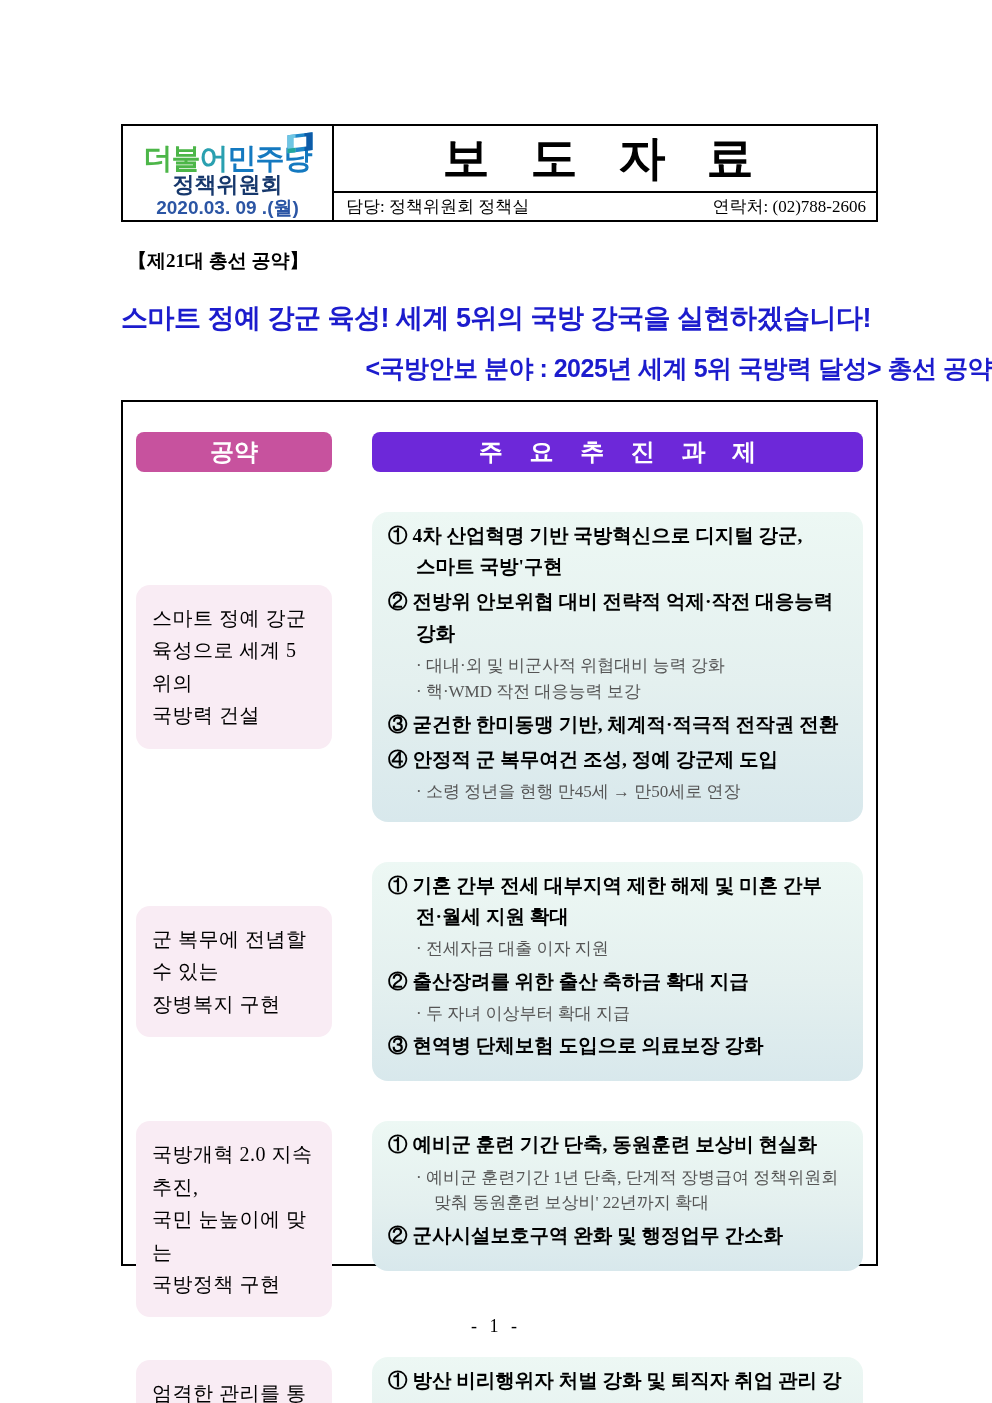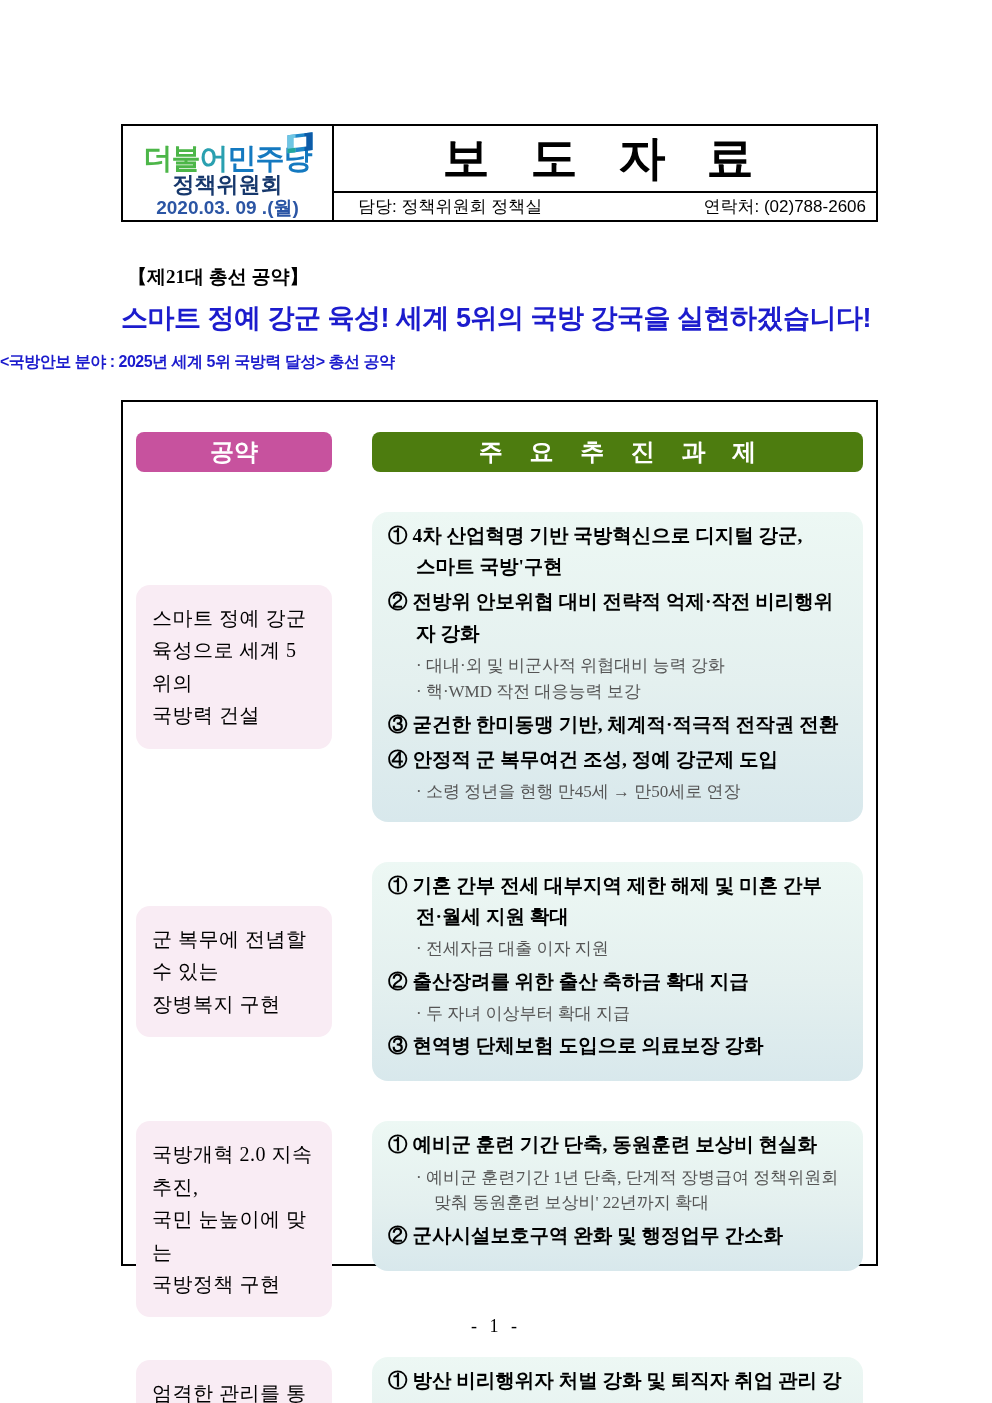--- a/index.html
+++ b/index.html
@@ -30,59 +30,59 @@
   .header-right { flex: 1; display: flex; flex-direction: column; }
   .doc-type {
     flex: 1; display: flex; align-items: center; justify-content: center;
     font-family: "Liberation Sans", sans-serif;
     font-size: 47px; font-weight: bold; color: #000;
     letter-spacing: 14px; padding-left: 0;
   }
   .contact-row {
     height: 29px; border-top: 2px solid #000;
     display: flex; align-items: center; justify-content: space-between;
-    font-family: Liberation Sans, sans-serif;
-    font-size: 17px; padding: 0 10px 0 24px;
+    font-family: Liberation Serif, serif;
+    font-size: 17px; padding: 0 10px 0 12px;
   }
 
   
   .section-tag {
-    position: absolute; left: 128px; top: 264px;
+    position: absolute; left: 128px; top: 248px;
     font-size: 19px; font-weight: bold; color: #000;
     font-family: "Liberation Serif", serif;
   }
   .main-title {
     position: absolute; left: 0; top: 300px; width: 100%;
     text-align: center; font-family: "Liberation Sans", sans-serif;
     font-size: 27px; font-weight: bold; color: #1c1ccd; letter-spacing: -0.5px;
   }
   .sub-title {
     position: absolute; left: 0; top: 352px; width: 100%;
-    text-align: left; font-family: "Liberation Sans", sans-serif;
-    font-size: 16px; font-weight: bold; color: #1c1ccd; letter-spacing: -0.5px;
+    text-align: right; font-family: "Liberation Sans", sans-serif;
+    font-size: 25px; font-weight: bold; color: #1c1ccd; letter-spacing: -0.5px;
   }
 
   
   .pledge-box {
     position: absolute; left: 121px; top: 400px; width: 757px; height: 866px;
     border: 2px solid #000; background: #fff;
     padding: 30px 13px 0 13px;
   }
   .ptable {
     display: grid; grid-template-columns: 196px 1fr;
     column-gap: 17px; row-gap: 14px; align-items: stretch; gap: 40px;
   }
   .col-header {
     height: 40px; border-radius: 8px;
     display: flex; align-items: center; justify-content: center;
     color: #fff; font-family: "Liberation Sans", sans-serif;
     font-size: 24px; font-weight: bold;
   }
   .col-header.pink { background: #c7529e; }
-  .col-header.blue { background: #4d7c0f; letter-spacing: 10px; padding-left: 10px; }
+  .col-header.blue { background: #6d28d9; letter-spacing: 10px; padding-left: 10px; }
   .pcell-left { display: flex; align-items: center; }
   .pledge-pill {
     width: 100%; background: #f9ecf4; border-radius: 14px;
     padding: 17px 16px; text-align: left;
     font-size: 20px; color: #000; line-height: 1.62;
     white-space: pre-line; letter-spacing: 0.5px;
   }
   .task-card {
     background: linear-gradient(180deg, #edf8f4 0%, #e4f0ef 55%, #d8e8ec 100%);
     border-radius: 16px; padding: 4px 14px 16px 16px;
@@ -145,21 +145,21 @@
 
     <div class="pcell-left">
           <div class="pledge-pill">스마트 정예 강군
 육성으로 세계 5위의
 국방력 건설</div>
         </div>
         <div class="pcell-right">
           <div class="task-card">
             <div class="task-main">① 4차 산업혁명 기반 국방혁신으로 디지털 강군,
 스마트 국방'구현</div>
-            <div class="task-main">② 전방위 안보위협 대비 전략적 억제·작전 비리행위자 강화</div>
+            <div class="task-main">② 전방위 안보위협 대비 전략적 억제·작전 대응능력 강화</div>
             <div class="task-sub">· 대내·외 및 비군사적 위협대비 능력 강화</div>
             <div class="task-sub">· 핵·WMD 작전 대응능력 보강</div>
             <div class="task-main">③ 굳건한 한미동맹 기반, 체계적·적극적 전작권 전환</div>
             <div class="task-main">④ 안정적 군 복무여건 조성, 정예 강군제 도입</div>
             <div class="task-sub">· 소령 정년을 현행 만45세 → 만50세로 연장</div>
           </div>
         </div>
         <div class="pcell-left">
           <div class="pledge-pill">군 복무에 전념할 수 있는
 장병복지 구현</div>

